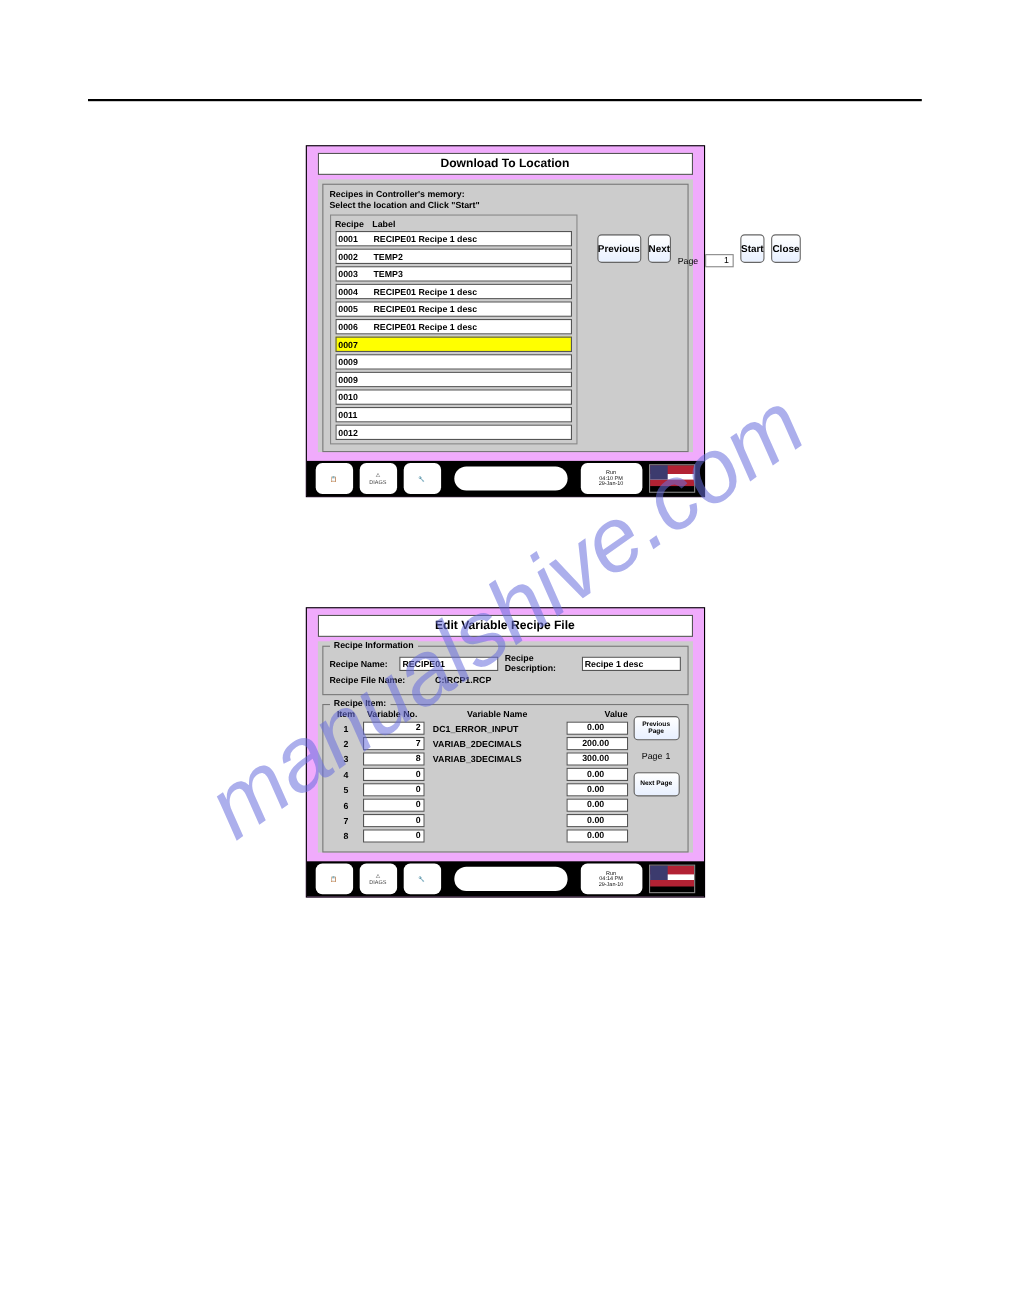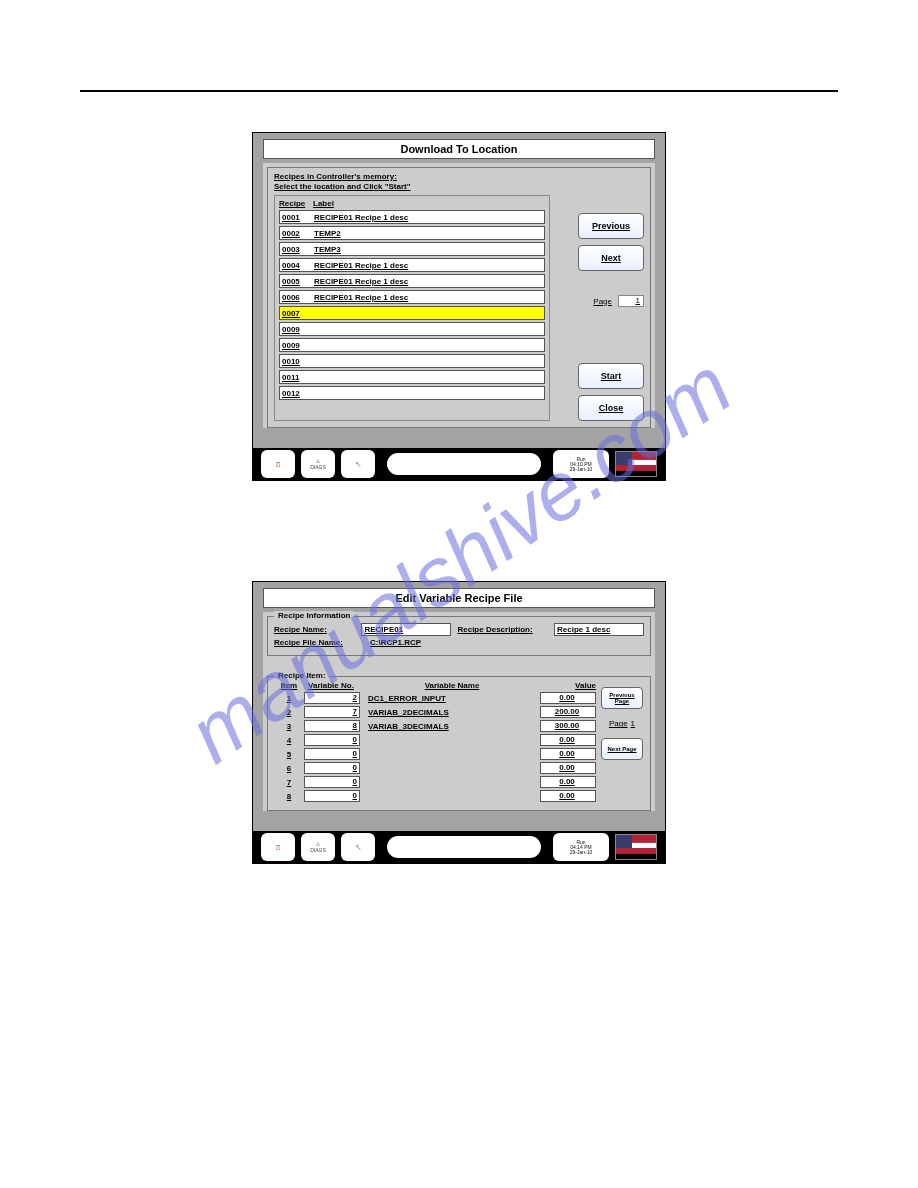--- a/index.html
+++ b/index.html
@@ -7,41 +7,41 @@
   .page { width: 918px; padding: 40px 80px 80px 80px; position: relative; }
   .hr { height: 2px; background: #000; margin: 50px 0 40px 0; }
   .watermark {
     position: absolute; left: 140px; top: 170px; width: 640px; height: 780px;
     z-index: 5; pointer-events: none; font-size: 82px; font-style: italic;
     font-weight: 500; color: rgba(104,110,220,0.55);
     transform: rotate(-35deg);
     display:flex; align-items:center; justify-content:center;
   }
   .panel {
-    width: 414px; background: #a3a3a3; border: 1px solid #000;
+    width: 363px; background: #f0abfc; border: 1px solid #000;
     margin: 0 auto 100px auto; padding: 6px 10px 0 10px;
     font-size: 9px;
   }
   .title-bar {
     background: #fff; border: 1px solid #555; text-align: center;
     font-weight: bold; font-size: 11px; padding: 3px; margin-bottom: 4px;
   }
   .body-box { background: #ccc; padding: 4px 4px 0 4px; }
-  .fieldset { border: 1px solid #777; padding: 4px 6px 6px 6px; margin-bottom: 20px; position: relative; text-decoration: underline; }
+  .fieldset { border: 1px solid #777; padding: 4px 6px 6px 6px; margin-bottom: 8px; position: relative; }
   .fieldset-label { position: absolute; top: -6px; left: 6px; background: #ccc; padding: 0 4px; font-size: 8px; font-weight: bold; }
   .instr { font-size: 8px; font-weight: bold; line-height: 1.2; }
   .dl-cols { display:flex; gap:18px; margin-top:4px; }
   .list-col { flex: 1; border: 1px solid #888; padding: 3px 4px; background:#ccc; }
   .hdr { font-size: 8px; font-weight: bold; display:flex; }
   .hdr .c1 { width: 34px; }
   .row { background:#fff; border:1px solid #555; height:14px; display:flex; font-size:8px; margin-top:2px; align-items:center; padding:0 2px; }
   .row .c1 { width: 32px; font-weight:bold; }
   .row .c2 { font-weight:bold; }
   .row.sel { background:#ffff00; }
-  .side-col { width: 76px; display:flex; flex-direction:column; gap:6px; padding-top:18px; align-items:flex-end; }
+  .side-col { width: 76px; display:flex; flex-direction:row; gap:6px; padding-top:18px; align-items:flex-start; }
   .btn {
     background: linear-gradient(#fff,#e8f0ff); border:1px solid #666;
     border-radius:4px; font-size:9px; font-weight:bold; text-align:center;
     width: 66px; height: 26px; display:flex; align-items:center; justify-content:center;
   }
   .page-line { font-size:8px; display:flex; gap:6px; align-items:center; margin:18px 0 50px 0; }
   .page-line .pv { background:#fff; border:1px solid #888; width:26px; height:12px; text-align:right; padding-right:3px; }
   .footer {
     height: 32px; background:#000; margin: 0 -10px 0 -10px;
     display:flex; align-items:center; padding: 0 8px; gap:6px;

